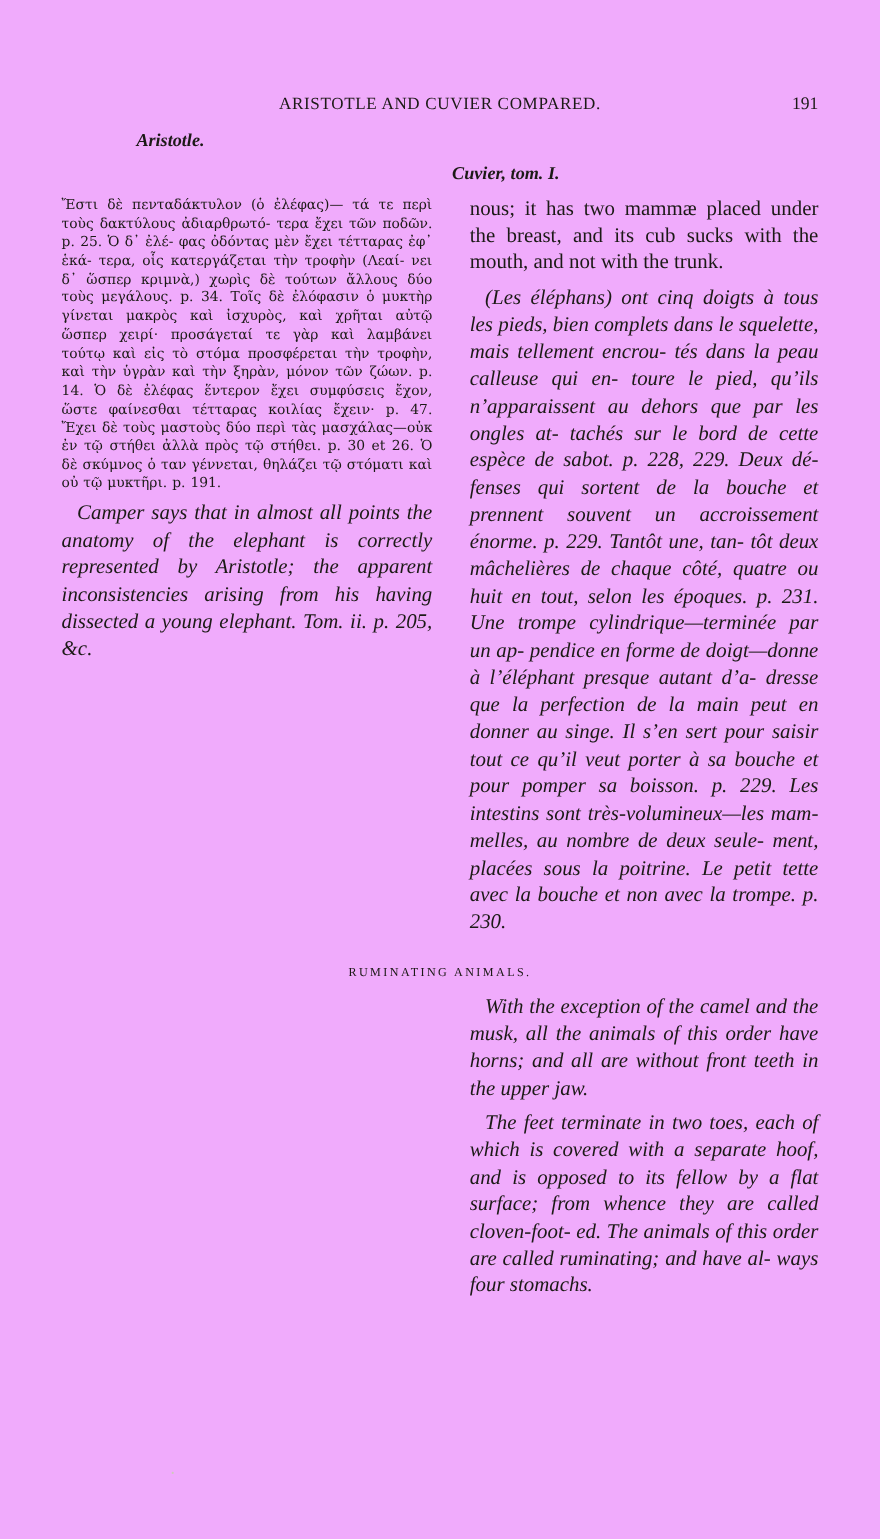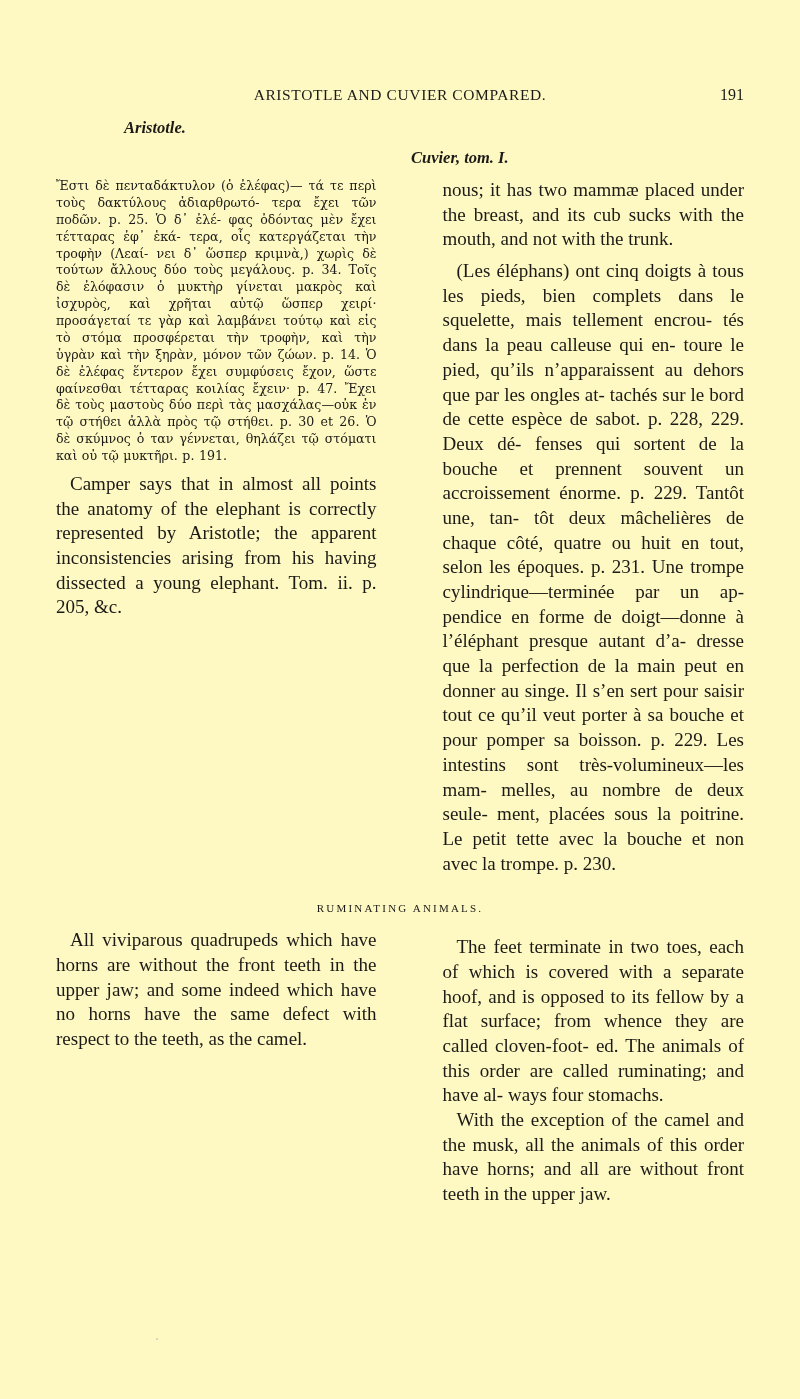--- a/index.html
+++ b/index.html
@@ -13,21 +13,21 @@
     font-family: "Liberation Serif", serif;
     color: #1c1a16;
     background: #fdfcf7;
   }
   .page {
     position: relative;
     width: 800px;
     height: 1399px;
     box-sizing: border-box;
     padding: 86px 56px 40px 56px;
-    background: #fef9c3;
+    background: #f0abfc;
   }
   
   .running-head {
     display: flex;
     justify-content: center;
     align-items: baseline;
     position: relative;
     font-variant: small-caps;
     font-size: 15.5px;
     letter-spacing: 0.6px;
@@ -64,21 +64,20 @@
     padding-left: 0px;
     box-sizing: border-box;
     margin-top: 30px;
   }
   .gutter { width: 0px; }
 
   
   .cols {
     display: flex;
     align-items: flex-start;
-    gap: 16px;
   }
   .col {
     box-sizing: border-box;
   }
   .col-left {
     width: 355px;
     padding-right: 18px;
   }
   .col-right {
     width: 333px;
@@ -95,21 +94,21 @@
     line-height: 1.34;
     text-align: justify;
     hyphens: none;
     word-spacing: 0.5px;
   }
   .eng {
     font-size: 19px;
     line-height: 1.30;
     text-align: justify;
   }
-  .eng-indent { text-indent: 14px; }
+  .eng-indent { text-indent: 14px; font-style: italic; }
   .para-gap { margin-top: 7px; }
 
   .sec-title {
     text-align: center;
     font-variant: small-caps;
     letter-spacing: 2.2px;
     font-size: 11px;
     margin: 26px 0 14px 0;
   }
   .speck {
@@ -143,24 +142,23 @@
     <div class="col col-right">
       <p class="eng">nous; it has two mammæ placed under the breast, and its cub sucks with the mouth, and not with the trunk.</p>
       <p class="eng eng-indent para-gap">(Les éléphans) ont cinq doigts à tous les pieds, bien complets dans le squelette, mais tellement encrou- tés dans la peau calleuse qui en- toure le pied, qu’ils n’apparaissent au dehors que par les ongles at- tachés sur le bord de cette espèce de sabot. p. 228, 229. Deux dé- fenses qui sortent de la bouche et prennent souvent un accroissement énorme. p. 229. Tantôt une, tan- tôt deux mâchelières de chaque côté, quatre ou huit en tout, selon les époques. p. 231. Une trompe cylindrique—terminée par un ap- pendice en forme de doigt—donne à l’éléphant presque autant d’a- dresse que la perfection de la main peut en donner au singe. Il s’en sert pour saisir tout ce qu’il veut porter à sa bouche et pour pomper sa boisson. p. 229. Les intestins sont très-volumineux—les mam- melles, au nombre de deux seule- ment, placées sous la poitrine. Le petit tette avec la bouche et non avec la trompe. p. 230.</p>
     </div>
   </div>
 
   <div class="sec-title">RUMINATING ANIMALS.</div>
 
   <div class="cols">
     <div class="col col-left">
-      <p class="eng eng-indent">All viviparous quadrupeds which have horns are without the front teeth in the upper jaw; and some indeed which have no horns have the same defect with respect to the teeth, as the camel.</p>
     </div>
     <div class="gutter"></div>
     <div class="col col-right">
+      <p class="eng eng-indent">With the exception of the camel and the musk, all the animals of this order have horns; and all are without front teeth in the upper jaw.</p>
       <p class="eng eng-indent para-gap">The feet terminate in two toes, each of which is covered with a separate hoof, and is opposed to its fellow by a flat surface; from whence they are called cloven-foot- ed. The animals of this order are called ruminating; and have al- ways four stomachs.</p>
-      <p class="eng eng-indent">With the exception of the camel and the musk, all the animals of this order have horns; and all are without front teeth in the upper jaw.</p>
     </div>
   </div>
 
   <div class="speck" style="left:156px; top:1338px;"></div>
 
 </div>
 
 </body></html>

